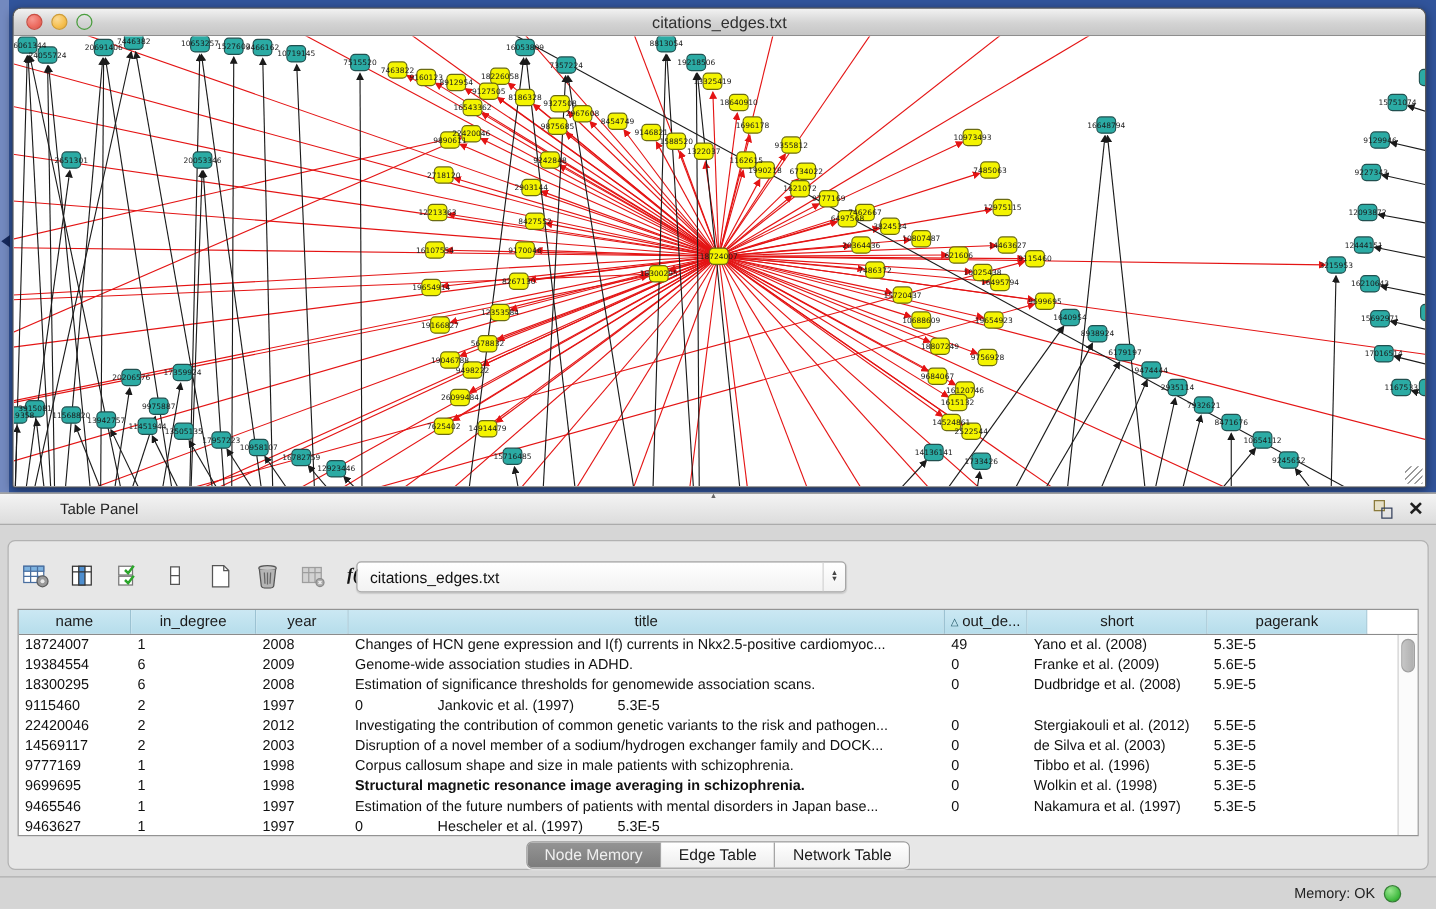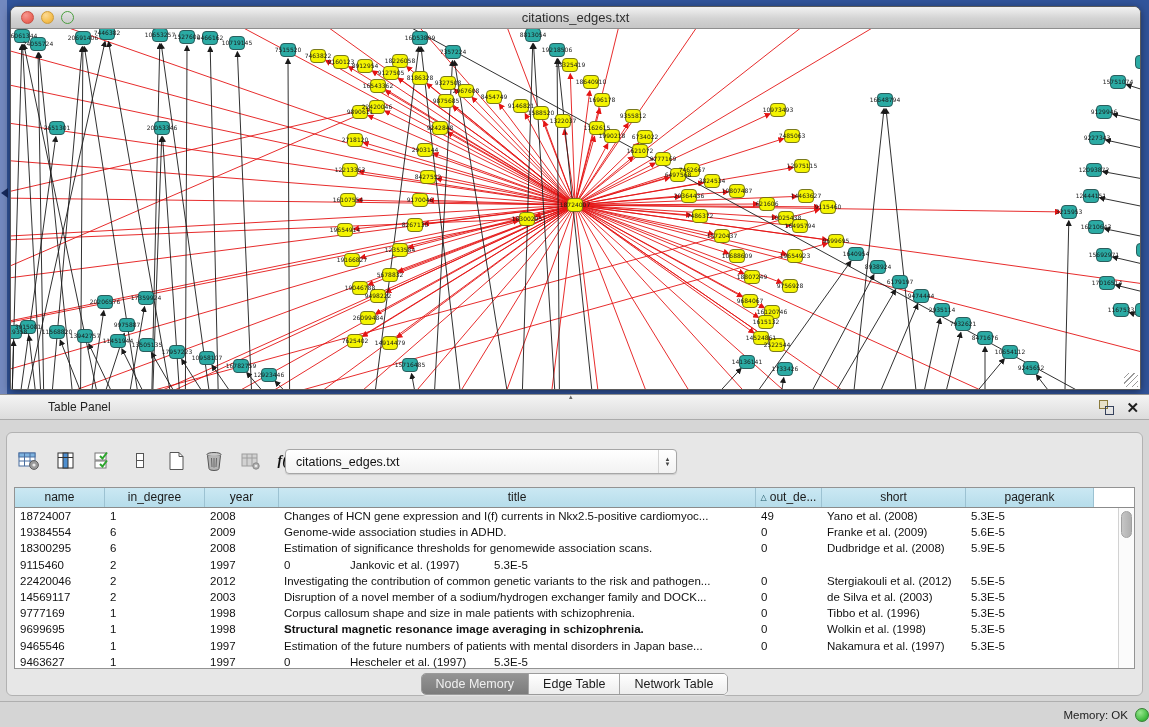--- a/index.html
+++ b/index.html
@@ -76,21 +76,21 @@
   #table-tabs{position:absolute;left:0;top:673px;width:1149px;display:flex;justify-content:center;}
   .tabbar{display:flex;height:22px;border:1px solid #9B9B9B;border-radius:5px;overflow:hidden;
     box-shadow:0 1px 1px rgba(255,255,255,.7);}
   .tab{padding:0 14px;line-height:21px;font-size:12.5px;color:#1B1B1B;
     background:linear-gradient(#FFFFFF,#EDEDED);border-right:1px solid #A5A5A5;}
   .tab:last-child{border-right:none;}
   .tab.selected{background:linear-gradient(#949494,#7C7C7C);color:#F0F0F0;}
 
   
   #status-bar{position:absolute;left:0;top:701px;width:1149px;height:26px;background:#D5D5D5;
-    border-top:1px solid #AFAFAF;display:flex;align-items:center;justify-content:flex-end;padding-right:0;gap:7px;}
+    border-top:1px solid #AFAFAF;display:flex;align-items:center;justify-content:flex-end;padding-right:28px;gap:7px;}
   #memory-label{font-size:11.5px;color:#222;}
   #memory-indicator{width:14px;height:14px;border-radius:50%;border:1px solid #357F35;
     background:radial-gradient(circle at 35% 30%,#98E68E,#3CB83C 70%,#2F9A2F);}
 </style>
 </head>
 <body>
 
 <div id="network-area">
   <div id="left-collapse"></div>
   <div id="net-window">

